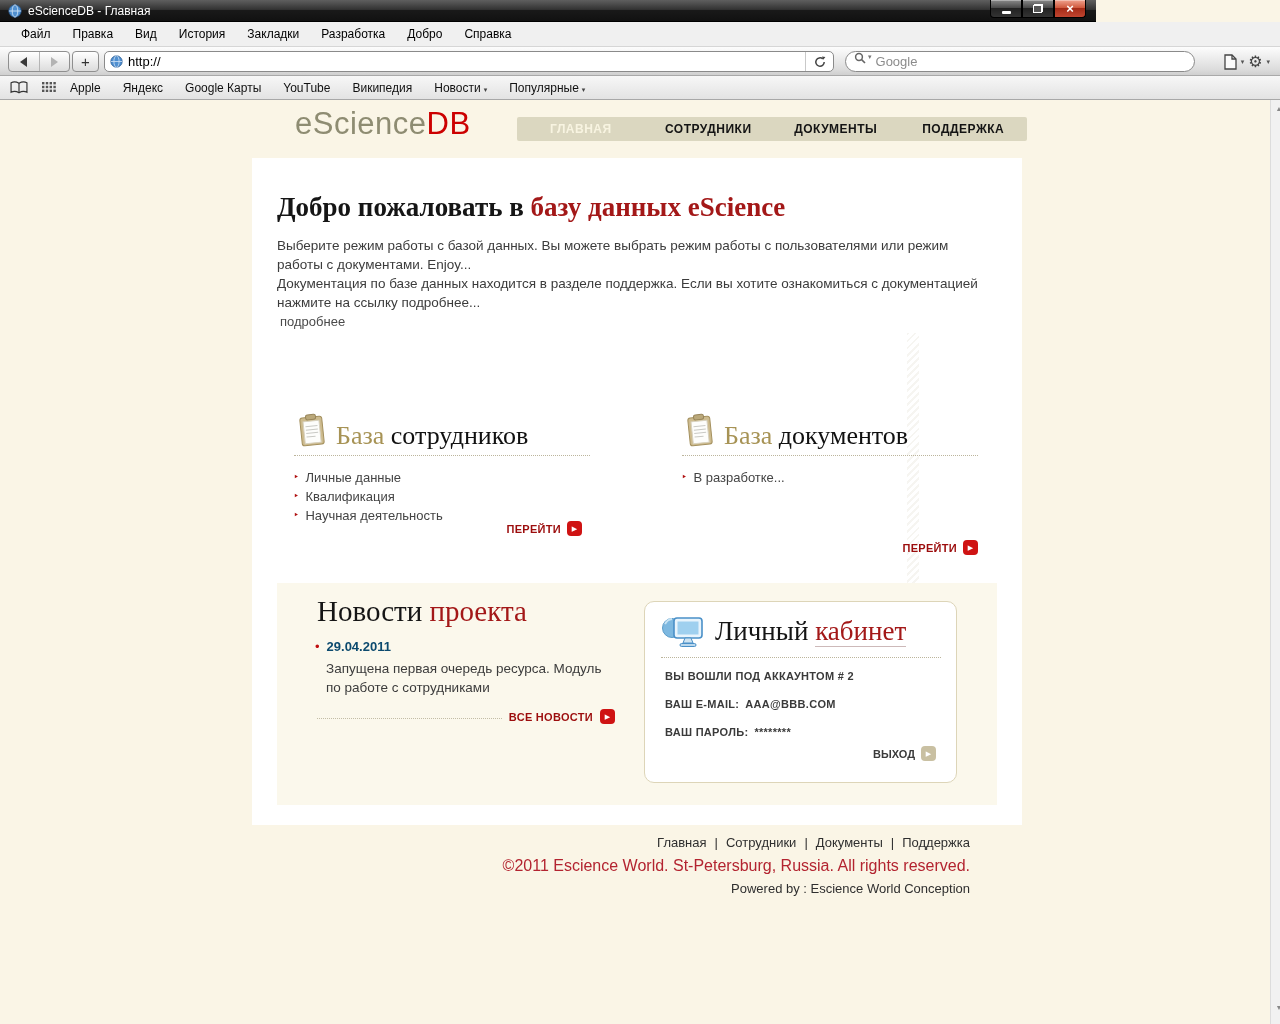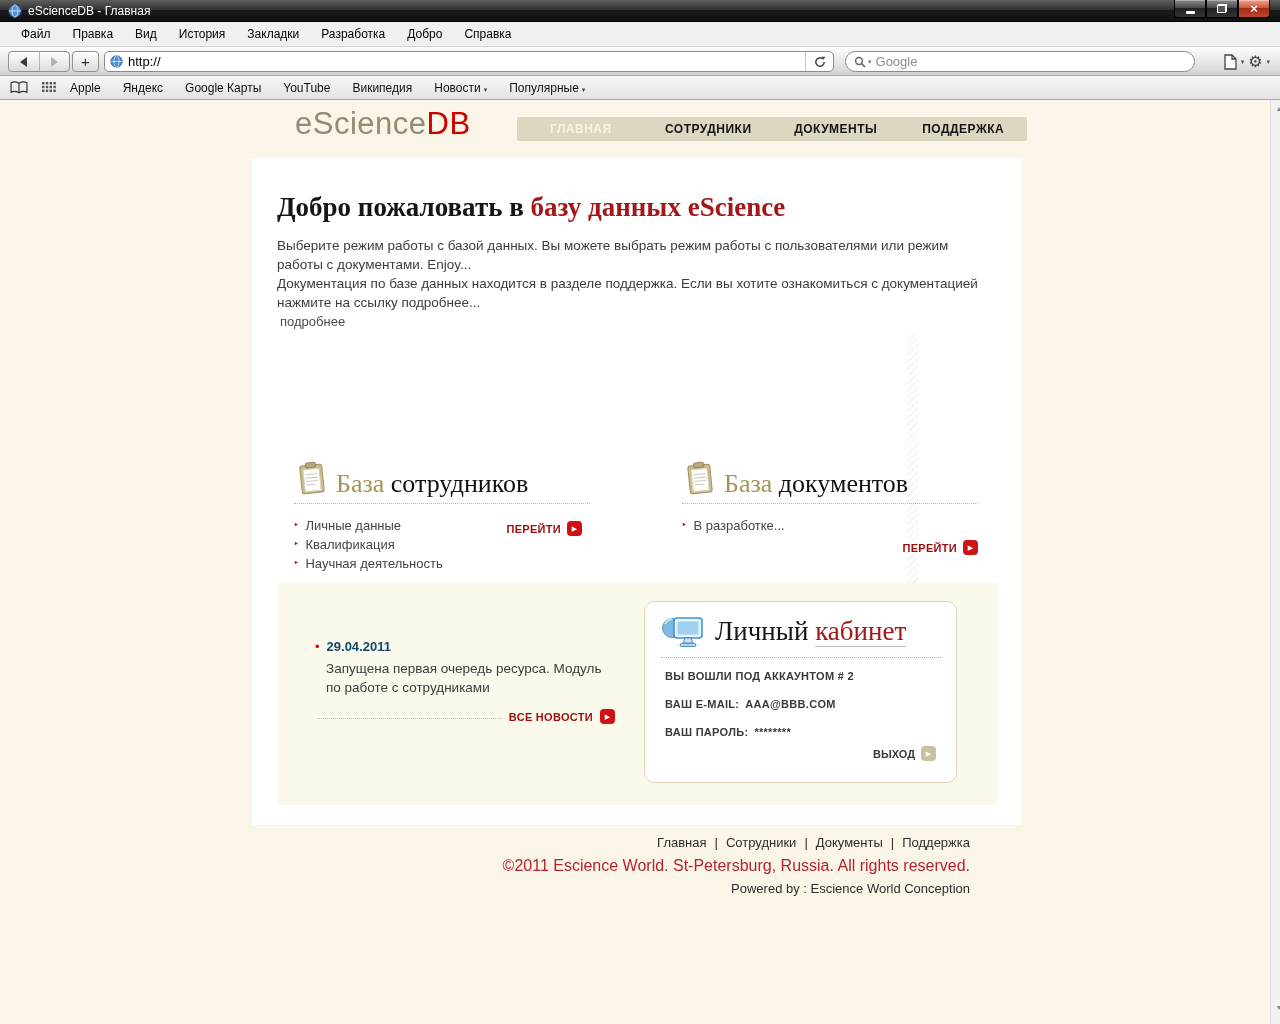--- a/index.html
+++ b/index.html
@@ -1,21 +1,21 @@
 <!DOCTYPE html>
 <html><head>
 <meta charset="utf-8">
 <style>
   * { margin:0; padding:0; box-sizing:border-box; }
   html,body { width:1280px; height:1024px; overflow:hidden;
     font-family:"Liberation Sans", sans-serif; background:#faf5e6; }
   .serif { font-family:"Liberation Serif", serif; }
 
   
-  .titlebar { position:absolute; left:0; top:0; width:1280px; height:22px;
+  .titlebar { position:absolute; left:0; top:0; width:1096px; height:22px;
     background:linear-gradient(180deg,#5f5f5f 0%,#333 45%,#191919 50%,#111 100%);
     border-bottom:1px solid #000; color:#fff; }
   .titlebar .tb-icon { position:absolute; left:8px; top:4px; }
   .titlebar .tb-title { position:absolute; left:28px; top:4px; font-size:12px; }
   .win-controls { position:absolute; right:10px; top:0; display:flex; }
   .win-btn { width:32px; height:18px; border:1px solid #000;
     border-top:none; display:flex; align-items:center; justify-content:center;
     background:linear-gradient(180deg,#8a8a8a,#4a4a4a 45%,#222 50%,#333);
     box-shadow:inset 0 1px 0 rgba(255,255,255,.35); }
   .win-btn.first { border-radius:0 0 0 4px; }
@@ -46,21 +46,21 @@
     border:1px solid #8f8f8f; border-radius:4px; background:linear-gradient(180deg,#fff,#dcdcdc);
     text-align:center; font-size:15px; color:#333; line-height:19px; }
   .addressbar { position:absolute; left:104px; top:4px; width:730px; height:21px;
     border:1px solid #8a8a8a; border-radius:5px; background:#fff; display:flex; align-items:center; }
   .addressbar .url-globe { margin:0 5px 0 5px; display:flex; }
   .addressbar input { flex:1; border:none; outline:none; font-size:13px; color:#000;
     font-family:"Liberation Sans",sans-serif; background:transparent; }
   .reload-zone { width:28px; height:100%; border-left:1px solid #c9c9c9;
     display:flex; align-items:center; justify-content:center; border-radius:0 5px 5px 0; }
   .searchbar { position:absolute; left:845px; top:4px; width:350px; height:21px;
-    border:1px solid #8a8a8a; border-radius:11px; background:#fff; display:flex; align-items:center; padding:0 8px; }
+    border:1px solid #8a8a8a; border-radius:11px; background:#fff; display:flex; padding:0 8px; }
   .searchbar .s-arrow { font-size:7px; color:#777; margin:1px 4px 0 2px; }
   .searchbar input { flex:1; border:none; outline:none; font-size:13px; color:#333; background:transparent;
     font-family:"Liberation Sans",sans-serif; }
   .searchbar input::placeholder { color:#8c8c8c; }
   .tool-right { position:absolute; right:10px; top:4px; height:21px; display:flex; align-items:center; gap:4px; }
   .tool-right .mini-arrow { font-size:7px; color:#555; }
   .gear-glyph { font-size:16px; color:#444; line-height:1; }
 
   .bookmarksbar { position:absolute; left:0; top:76px; width:1280px; height:24px;
     background:linear-gradient(180deg,#f7f7f7,#e3e3e3); border-bottom:1px solid #a8a8a8;
@@ -94,21 +94,21 @@
   .welcome-title .red { color:#a31818; }
   .welcome-p { position:absolute; left:25px; width:718px; font-size:13.5px; color:#3c3c3c; line-height:19px; }
   .p1 { top:78px; } .p2 { top:116px; }
   .more-link { position:absolute; left:28px; top:156px; font-size:13px; color:#4a4a4a; cursor:pointer; }
 
   .texture { position:absolute; left:655px; top:175px; width:12px; height:395px; opacity:.55;
     background:repeating-linear-gradient(135deg,#efede6 0 2px,#ffffff 2px 5px); }
 
   .db-col { position:absolute; top:255px; width:296px; height:160px; }
   .db-col.left { left:42px; } .db-col.right { left:430px; }
-  .db-head { display:flex; align-items:flex-end; gap:6px; border-bottom:1px dotted #bcb59c; padding-bottom:6px;margin-top:48px; }
+  .db-head { display:flex; align-items:flex-end; gap:6px; border-bottom:1px dotted #bcb59c; padding-bottom:6px; }
   .db-title { font-size:26px; line-height:1; }
   .db-title .accent { color:#a79355; } .db-title .rest { color:#111; }
   .db-list { margin-top:12px; }
   .db-li { font-size:13px; color:#444; line-height:19px; display:flex; gap:7px; cursor:pointer; }
   .db-li .b { color:#b01212; font-size:12px; line-height:19px; }
   .go-row { position:absolute; display:flex; align-items:center; gap:6px; cursor:pointer; }
   .db-col.left  .go-row { top:108px; right:8px; }
   .db-col.right .go-row { top:127px; right:0; }
   .go-label { font-size:11px; font-weight:bold; color:#9c0d0d; letter-spacing:.3px; }
   .play-btn { width:15px; height:15px; border-radius:4px; background:#cf1313; color:#fff;
@@ -344,20 +344,23 @@
             <span>В разработке...</span>
           </div>
       </div>
       <div class="go-row">
         <span class="go-label">ПЕРЕЙТИ</span>
         <span class="play-btn">▶</span>
       </div>
     </div>
 
     <div class="newsband">
+      <div class="news-title serif">
+        <span>Новости </span><span class="red">проекта</span>
+      </div>
       <div class="news-entry">
         <div class="news-date-row">
           <span class="news-dot">•</span>
           <span class="news-date">29.04.2011</span>
         </div>
         <div class="news-text">Запущена первая очередь ресурса. Модуль по работе с сотрудниками</div>
       </div>
       <div class="allnews-row">
         <span class="dots"></span>
         <span class="go-label">ВСЕ НОВОСТИ</span>

